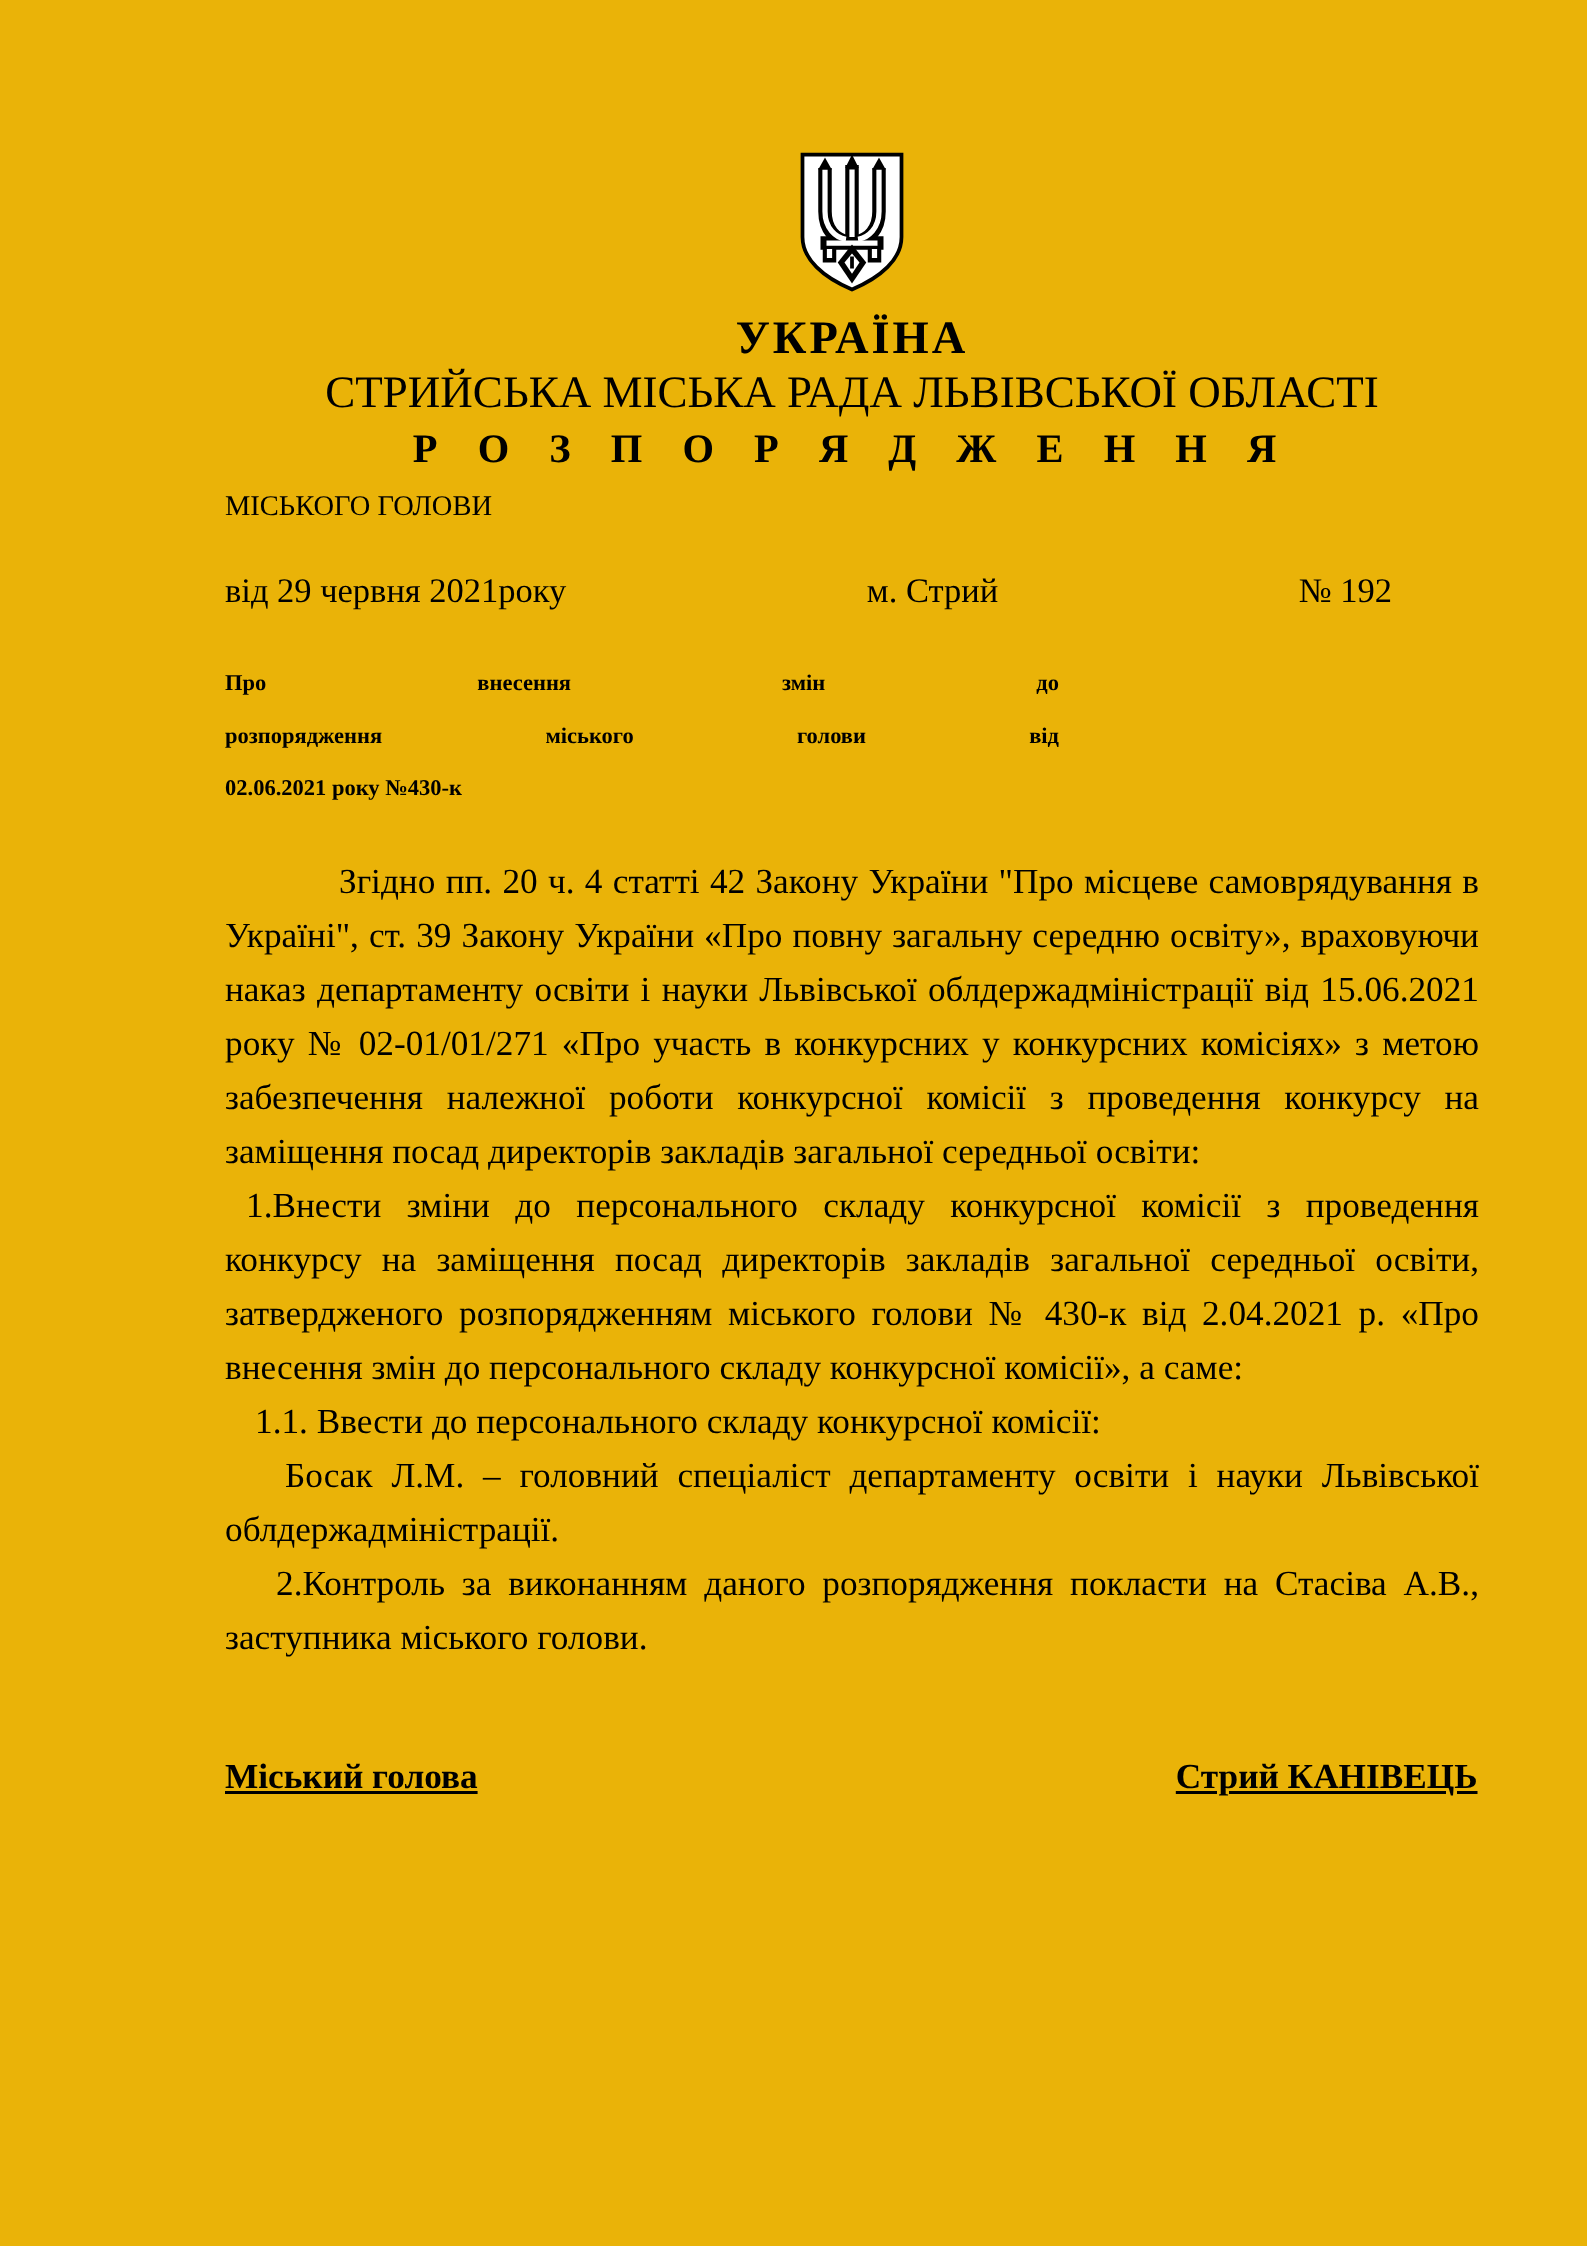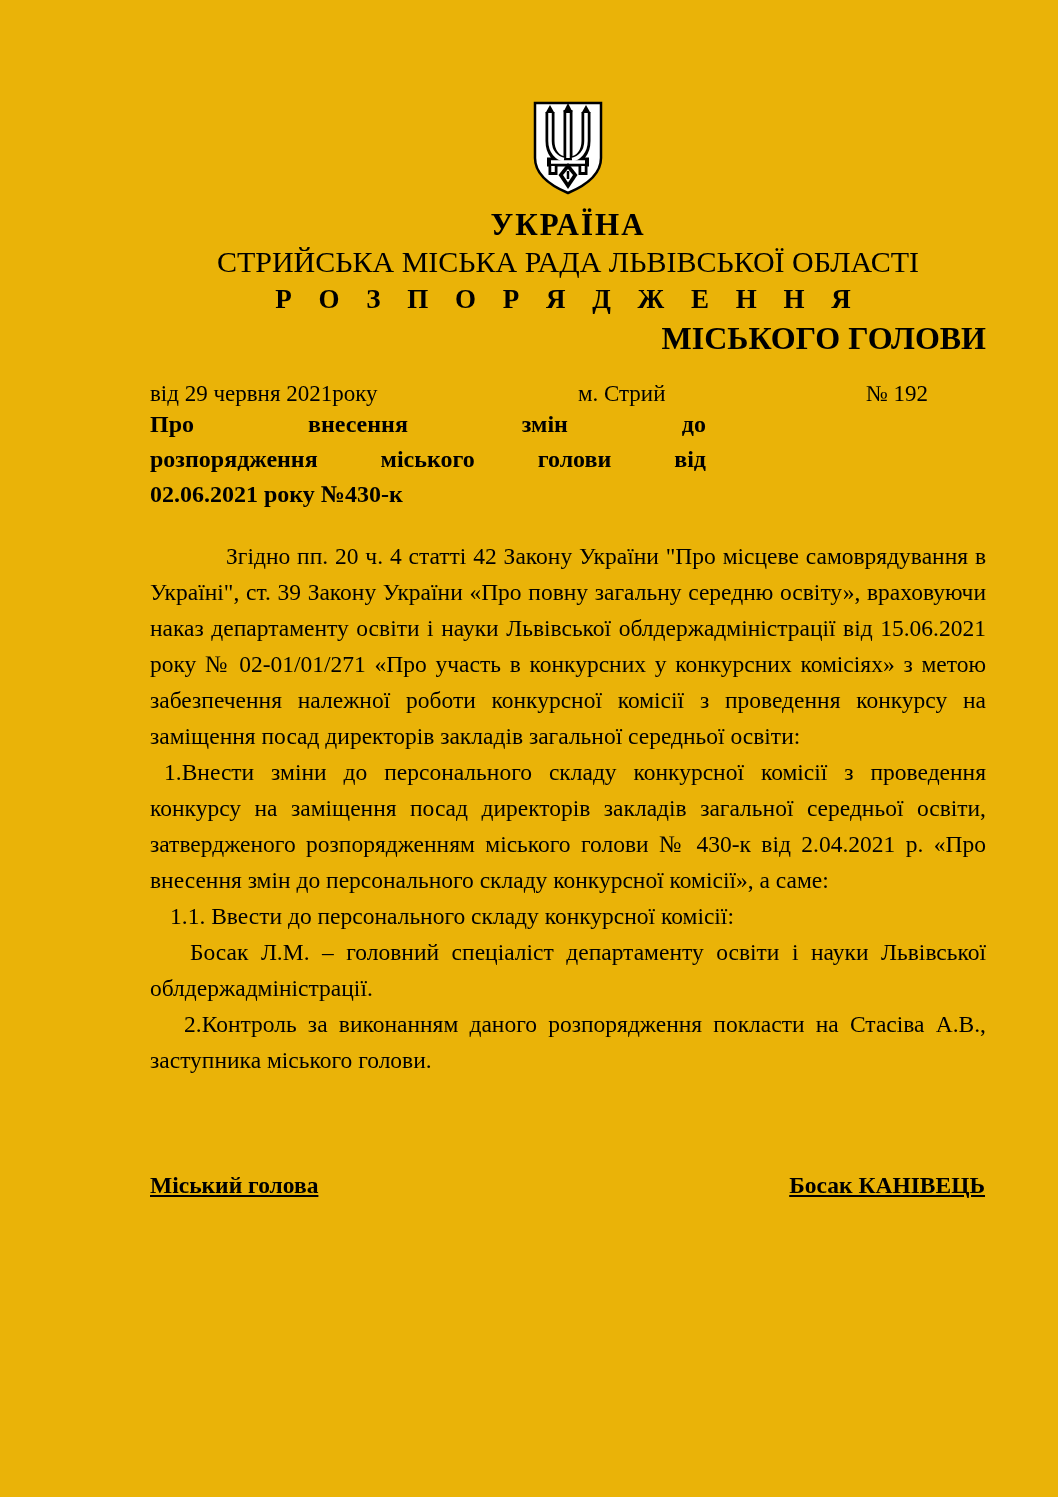--- a/index.html
+++ b/index.html
@@ -40,38 +40,38 @@
     white-space: nowrap;
   }
   .doctype {
     text-align: center;
     font-weight: bold;
     font-size: 27px;
     letter-spacing: 10px;
     line-height: 39px;
   }
   .subtype {
-    text-align: right;
-    font-size: 32px;
+    text-align: left;
+    font-size: 19px;
     line-height: 38px;
-    font-weight: bold;
   }
   .meta-line {
     margin-top: 24px;
     font-size: 23px;
     display: flex;
     align-items: baseline;
   }
   .meta-date  { flex: 0 0 auto; }
   .meta-city  { flex: 1 1 auto; text-align: center; }
   .meta-number{ flex: 0 0 auto; padding-right: 58px; }
   .subject {
+    margin-top: 32px;
     width: 556px;
     font-weight: bold;
-    font-size: 24px;
+    font-size: 15px;
     line-height: 35px;
   }
   .subject .just { text-align: justify; text-align-last: justify; }
   .body-text {
     margin-top: 26px;
     font-size: 23.5px;
     line-height: 36px;
     text-align: justify;
   }
   .p-indent-lg { text-indent: 76px; }
@@ -147,15 +147,15 @@
       <p class="p-indent-lg">Згідно пп. 20 ч. 4 статті 42 Закону України "Про місцеве самоврядування в Україні", ст. 39 Закону України «Про повну загальну середню освіту», враховуючи наказ департаменту освіти і науки Львівської облдержадміністрації від 15.06.2021 року № 02-01/01/271 «Про участь в конкурсних у конкурсних комісіях» з метою забезпечення належної роботи конкурсної комісії з проведення конкурсу на заміщення посад директорів закладів загальної середньої освіти:</p>
       <p class="p-indent-xs">1.Внести зміни до персонального складу конкурсної комісії з проведення конкурсу на заміщення посад директорів закладів загальної середньої освіти, затвердженого розпорядженням міського голови № 430-к від 2.04.2021 р. «Про внесення змін до персонального складу конкурсної комісії», а саме:</p>
       <p class="p-indent-sm">1.1. Ввести до персонального складу конкурсної комісії:</p>
       <p class="p-indent-md">Босак Л.М. – головний спеціаліст департаменту освіти і науки Львівської облдержадміністрації.</p>
       <p class="p-indent-md2">2.Контроль за виконанням даного розпорядження покласти на Стасіва А.В.,  заступника міського голови.</p>
     </div>
   </div>
 
   <div class="signature">
     <span>Міський голова</span>
-    <span>Босак КАНІВЕЦЬ</span>
+    <span>Стрий КАНІВЕЦЬ</span>
   </div>
 </div>
 
 </body></html>

